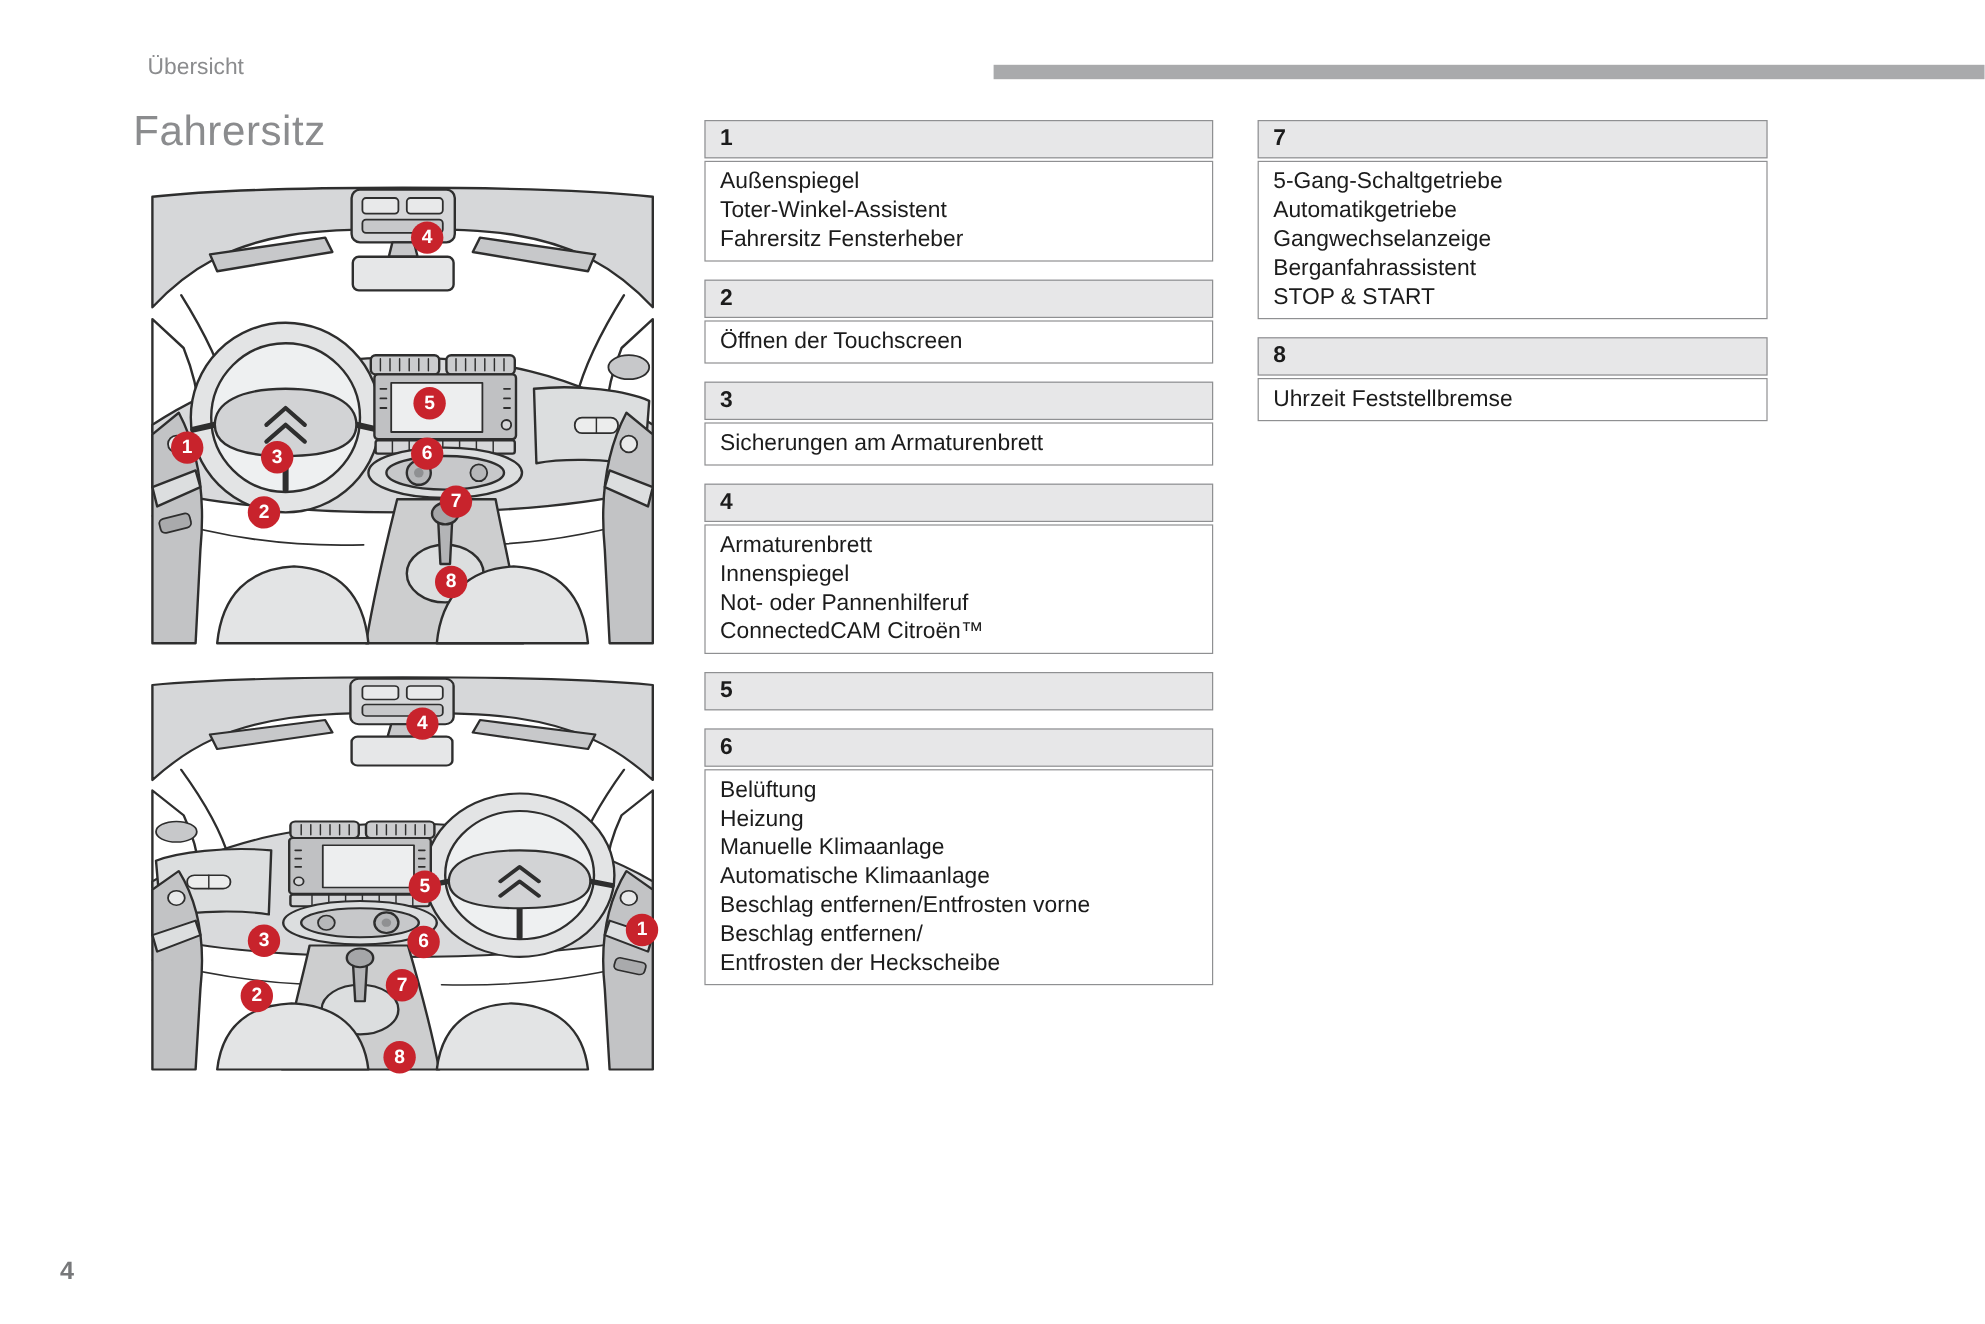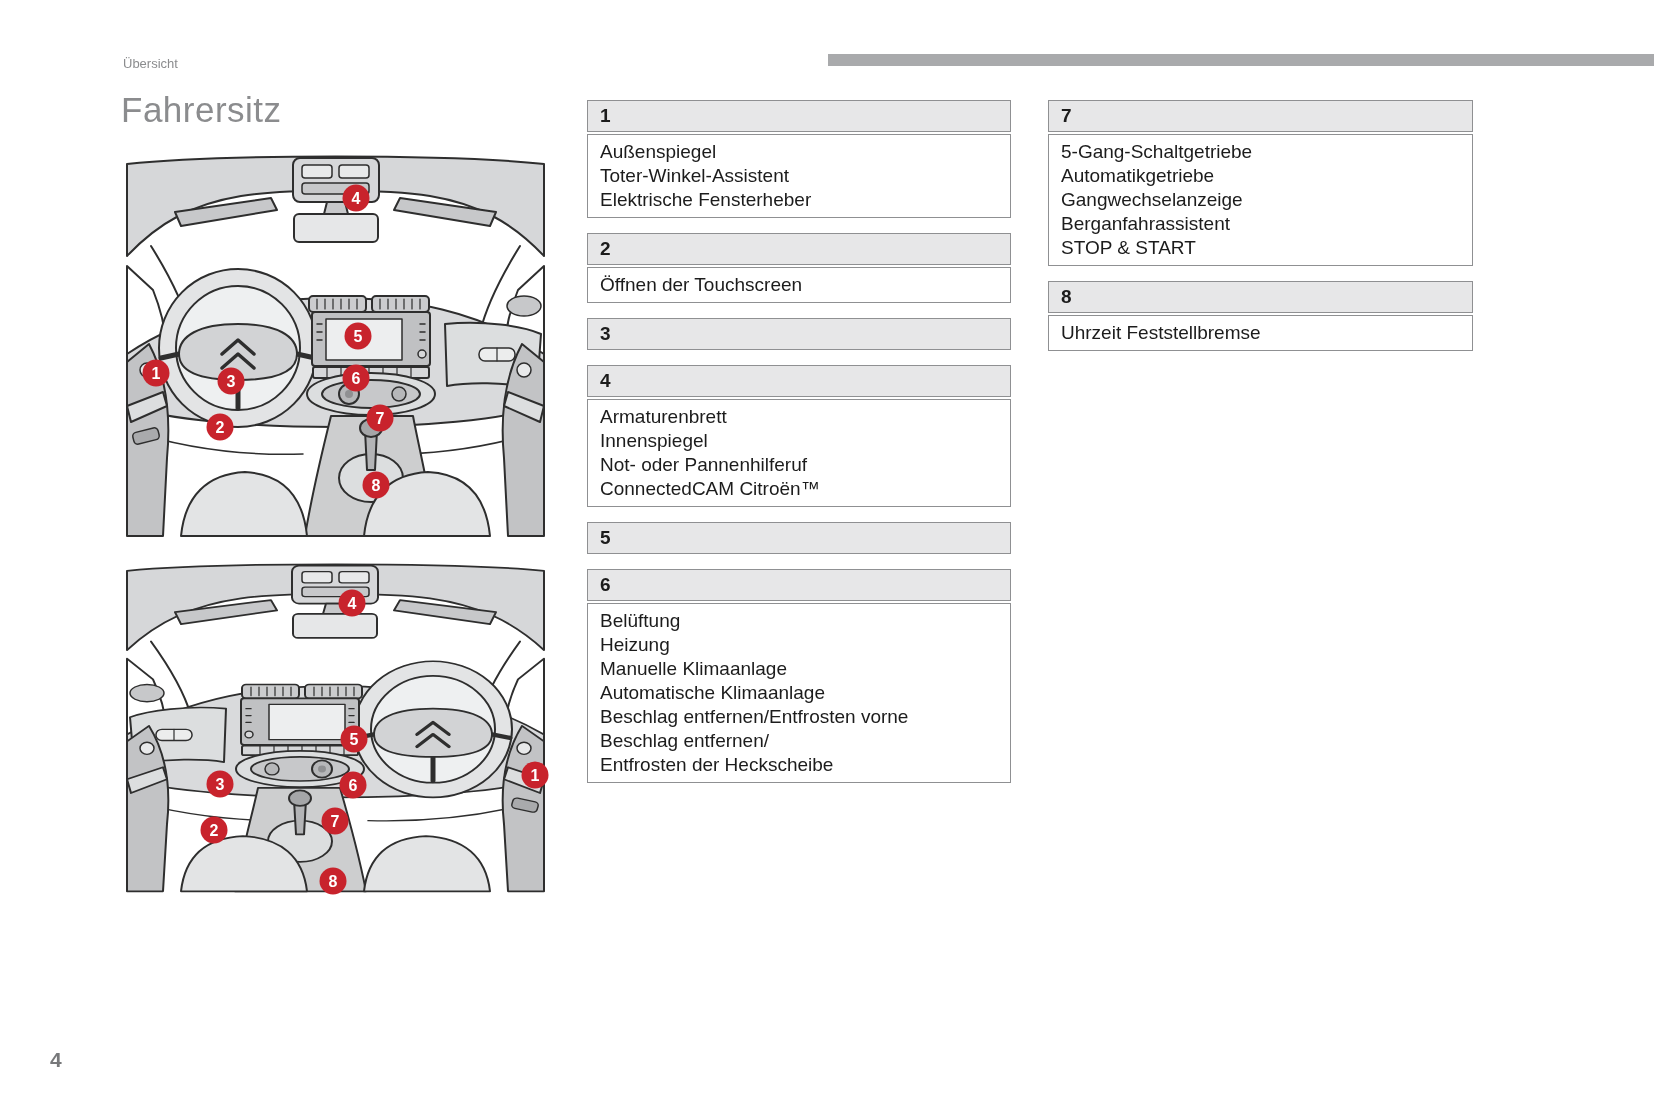--- a/index.html
+++ b/index.html
@@ -5,24 +5,24 @@
   html,body{margin:0;padding:0;background:#fff;}
   .page{
     position:relative;width:1654px;height:1103px;background:#fff;overflow:hidden;
     font-family:"Liberation Sans","DejaVu Sans",sans-serif;color:#1c1c1c;
   }
   .topbar{
     position:absolute;left:828px;top:54px;width:826px;height:12px;
     background:var(--bar-gray,#a9aaac);
   }
   .section-label{
-    position:absolute;left:123px;top:56px;font-size:13px;color:var(--title-gray,#8b8c8e);
+    position:absolute;left:123px;top:46px;font-size:19px;color:var(--title-gray,#8b8c8e);
   }
   .page-title{
-    position:absolute;left:121px;top:90px;font-size:35px;font-weight:400;margin:0;
+    position:absolute;left:111px;top:90px;font-size:35px;font-weight:400;margin:0;
     color:var(--title-gray,#8b8c8e);letter-spacing:.5px;
   }
   .fig{position:absolute;left:123px;margin:0;padding:0;}
   .fig1{top:148px;width:425px;height:390px;}
   .fig2{top:557px;width:425px;height:336px;}
   .fig svg{display:block;width:100%;height:100%;}
   .callout{
     position:absolute;width:27px;height:27px;border-radius:50%;
     background:var(--accent-red,#c8232c);color:#fff;font-weight:bold;font-size:16px;
     display:flex;align-items:center;justify-content:center;
@@ -169,28 +169,29 @@
         <div class="callout" style="left: 212px; top: 264px;">7</div>
         <div class="callout" style="left: 210px; top: 324px;">8</div>
       </div>
   </figure>
 
   <div class="legend-col col-mid">
     <section class="legend-box">
       <div class="legend-head">1</div>
       <div class="legend-body">Außenspiegel
 Toter-Winkel-Assistent
-Elektrische Fensterheber</div>
+Fahrersitz Fensterheber</div>
     </section>
     <section class="legend-box">
       <div class="legend-head">2</div>
       <div class="legend-body">Öffnen der Touchscreen</div>
     </section>
     <section class="legend-box">
       <div class="legend-head">3</div>
+      <div class="legend-body">Sicherungen am Armaturenbrett</div>
     </section>
     <section class="legend-box">
       <div class="legend-head">4</div>
       <div class="legend-body">Armaturenbrett
 Innenspiegel
 Not- oder Pannenhilferuf
 ConnectedCAM Citroën™</div>
     </section>
     <section class="legend-box">
       <div class="legend-head">5</div>

